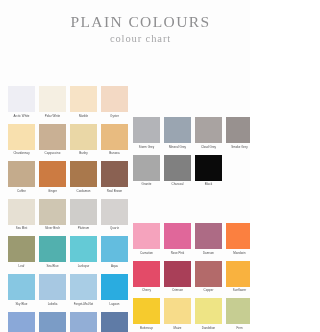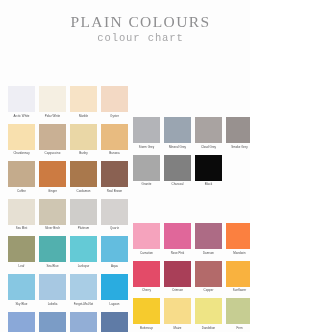--- a/index.html
+++ b/index.html
@@ -28,21 +28,21 @@
   #main-title {
     font-family: "Liberation Serif", serif;
     font-size: 15.5px;
     letter-spacing: 1.4px;
     color: #8e8e90;
     font-weight: normal;
     margin: 0;
     line-height: 1.1;
   }
   #sub-title {
-    font-family: Liberation Mono, monospace;
+    font-family: Liberation Serif, serif;
     font-size: 10.5px;
     letter-spacing: 0.9px;
     color: #a6a6a8;
     margin: 0;
     padding-top: 3px;
     line-height: 1.1;
   }
   #columns {
     position: absolute;
     top: 86px;

